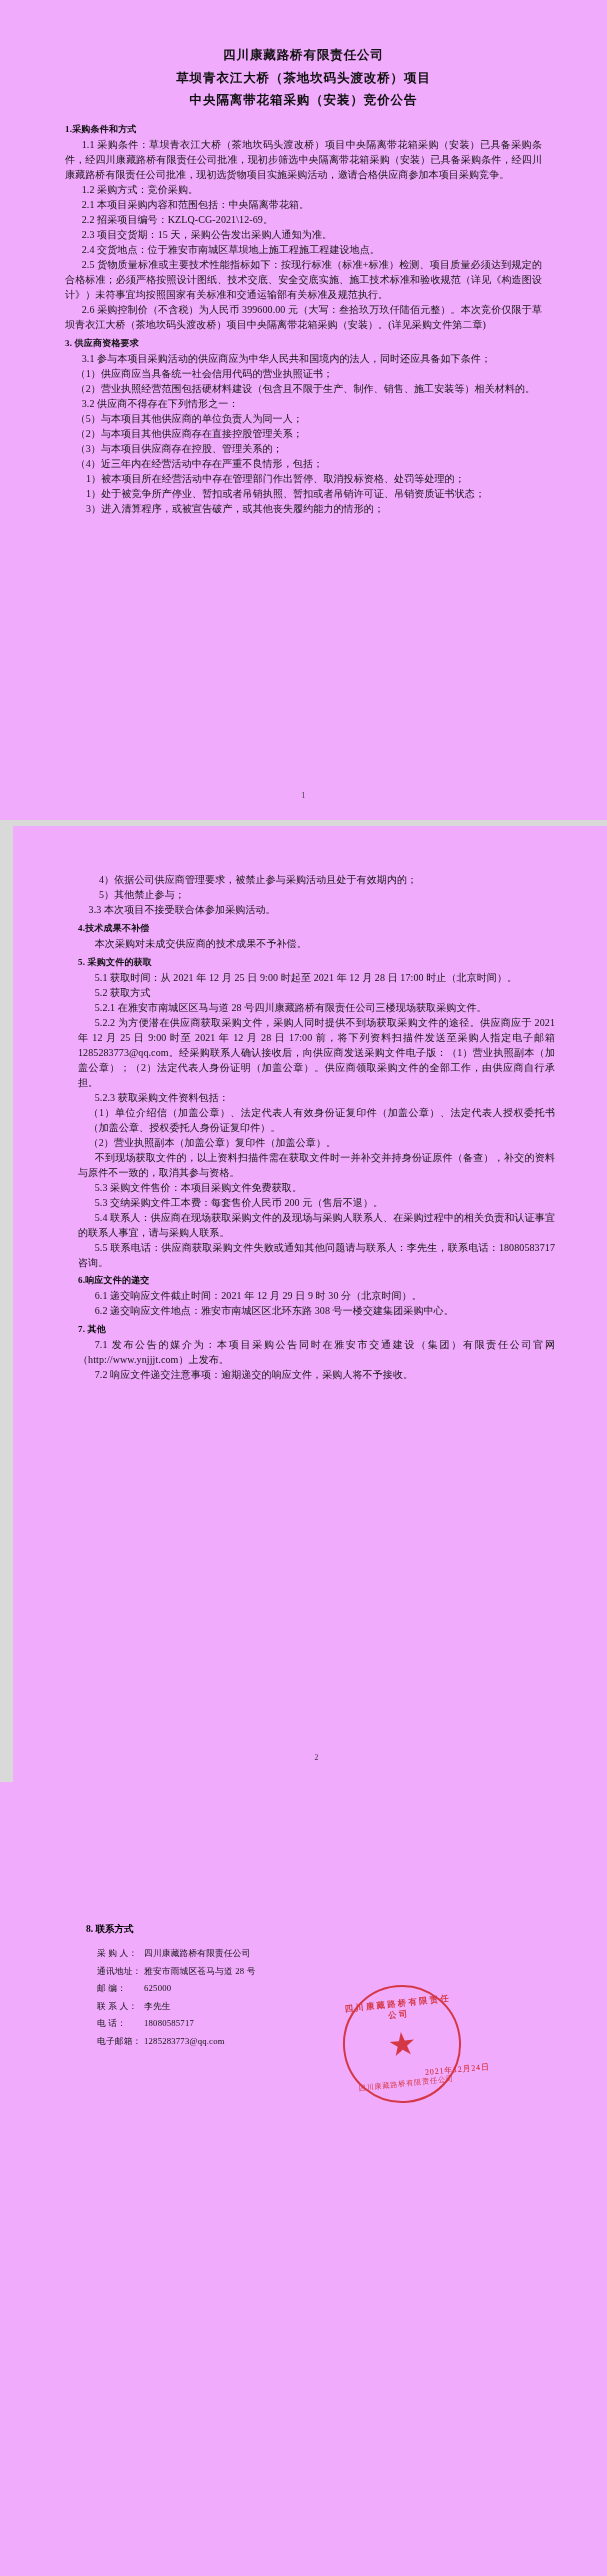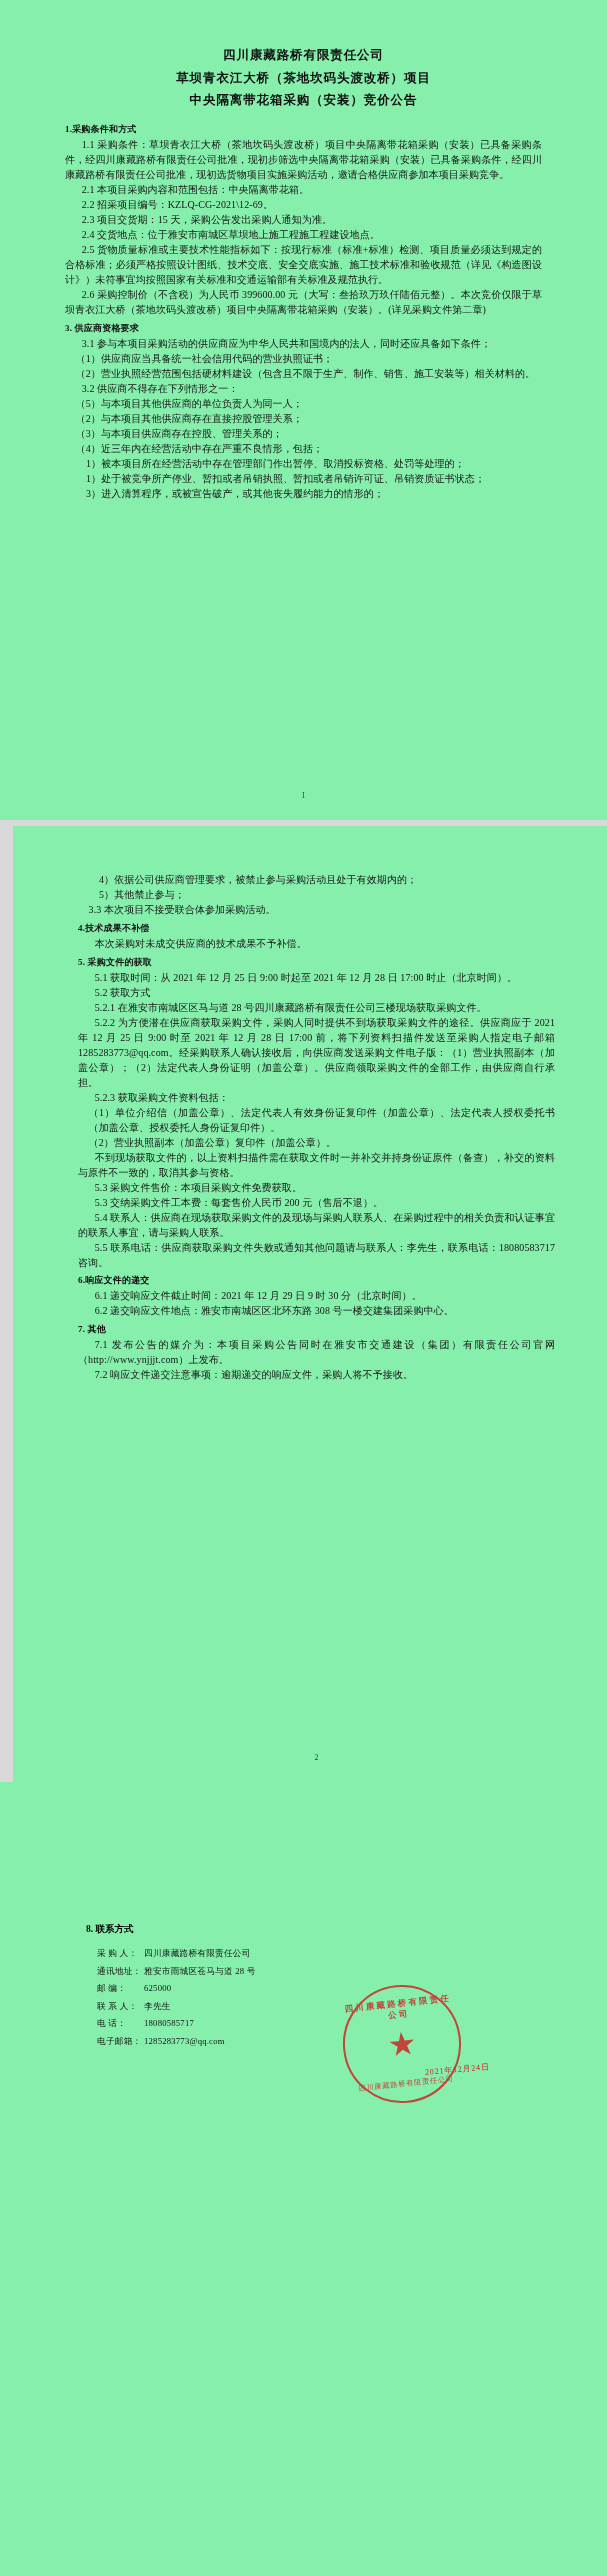--- a/index.html
+++ b/index.html
@@ -7,21 +7,21 @@
     padding: 0;
     background: #d9d9d9;
     font-family: "Liberation Serif", "DejaVu Serif", serif;
   }
   .doc {
     width: 607px;
     margin: 0 auto;
     position: relative;
   }
   .page {
-    background: #86efac;
+    background: #f0abfc;
     width: 607px;
     box-sizing: border-box;
     position: relative;
     overflow: hidden;
   }
   .page-1 { height: 820px; padding: 44px 65px 0 65px; }
   .page-2 { height: 956px; padding: 46px 65px 0 65px; margin-top: 6px; margin-left: 13px;}
   .page-3 { height: 903px; padding: 46px 94px 0 65px; }
 
   .title-block { text-align: center; margin-bottom: 9px; }
@@ -139,20 +139,21 @@
 
   <div class="page page-1">
     <div class="title-block">
       <div class="title-line t1">四川康藏路桥有限责任公司</div>
       <div class="title-line t2">草坝青衣江大桥（茶地坎码头渡改桥）项目</div>
       <div class="title-line t3">中央隔离带花箱采购（安装）竞价公告</div>
     </div>
 
     <div class="sec-h">1.采购条件和方式</div>
     <p class="body flow">1.1 采购条件：草坝青衣江大桥（茶地坎码头渡改桥）项目中央隔离带花箱采购（安装）已具备采购条件，经四川康藏路桥有限责任公司批准，现初步筛选中央隔离带花箱采购（安装）已具备采购条件，经四川康藏路桥有限责任公司批准，现初选货物项目实施采购活动，邀请合格供应商参加本项目采购竞争。</p>
+    <p class="body flow">1.2 采购方式：竞价采购。</p>
 
     <p class="body flow">2.1 本项目采购内容和范围包括：中央隔离带花箱。</p>
     <p class="body flow">2.2 招采项目编号：KZLQ-CG-2021\12-69。</p>
     <p class="body flow">2.3 项目交货期：15 天，采购公告发出采购人通知为准。</p>
     <p class="body flow">2.4 交货地点：位于雅安市南城区草坝地上施工程施工程建设地点。</p>
     <p class="body flow">2.5 货物质量标准或主要技术性能指标如下：按现行标准（标准+标准）检测、项目质量必须达到规定的合格标准；必须严格按照设计图纸、技术交底、安全交底实施、施工技术标准和验收规范（详见《构造图设计》）未符事宜均按照国家有关标准和交通运输部有关标准及规范执行。</p>
     <p class="body flow">2.6 采购控制价（不含税）为人民币 399600.00 元（大写：叁拾玖万玖仟陆佰元整）。本次竞价仅限于草坝青衣江大桥（茶地坎码头渡改桥）项目中央隔离带花箱采购（安装）。(详见采购文件第二章)</p>
 
     <div class="sec-h">3. 供应商资格要求</div>
     <p class="body flow">3.1 参与本项目采购活动的供应商应为中华人民共和国境内的法人，同时还应具备如下条件；</p>

